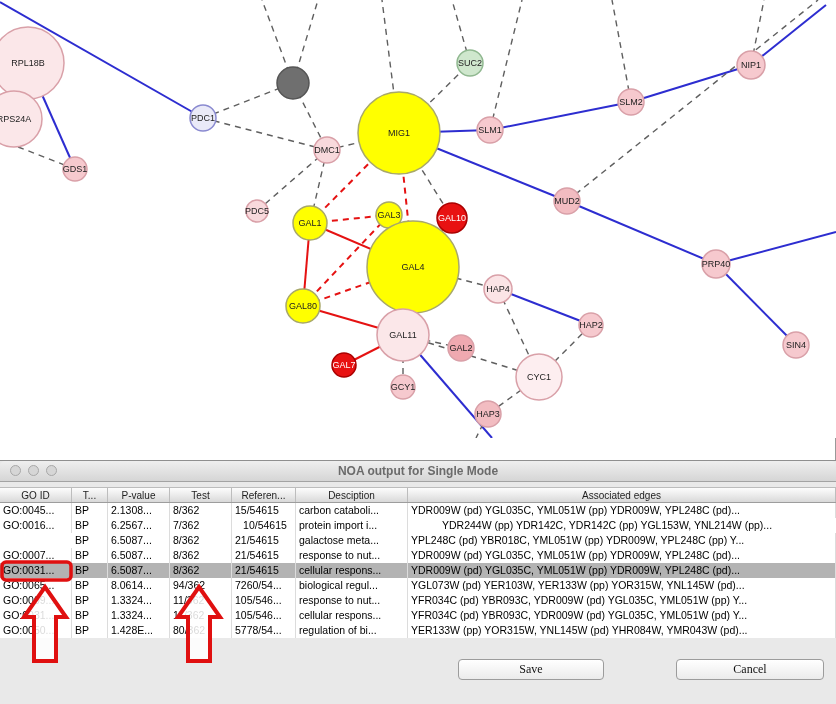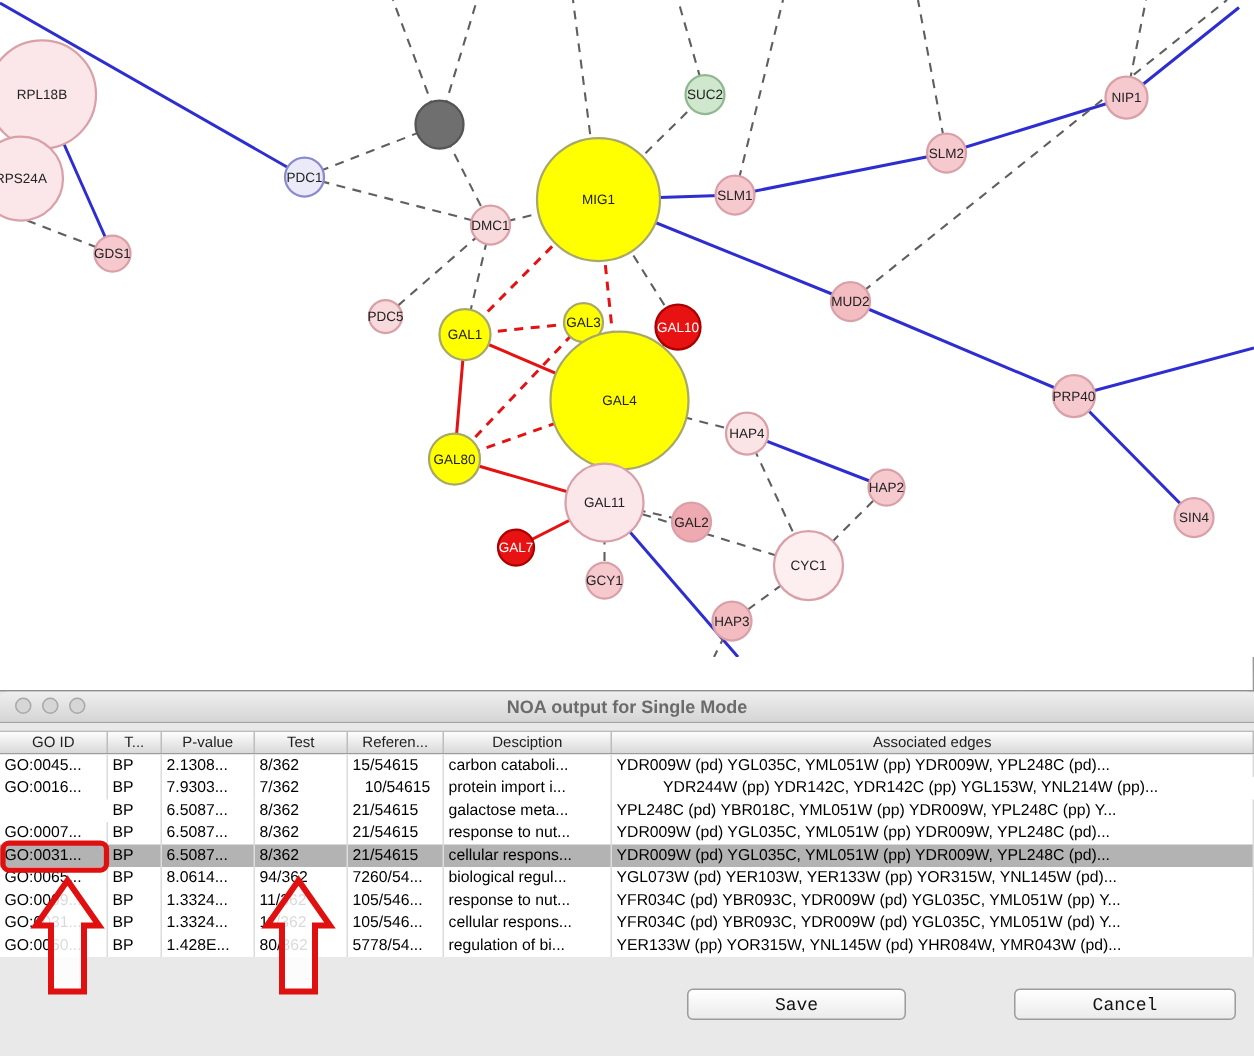--- a/index.html
+++ b/index.html
@@ -26,21 +26,21 @@
   #network-svg{display:block;width:836px;height:438px;background:#ffffff;}
   #noa-table{position:absolute;top:26px;left:0;width:836px;background:#fff;}
   .thead{display:flex;height:16px;background:linear-gradient(#fdfdfd,#d9d9d9);
     border-top:1px solid #bcbcbc;border-bottom:1px solid #9d9d9d;box-sizing:border-box;}
   .th{font-size:10px;color:#1e1e1e;text-align:center;line-height:15px;border-right:1px solid #bdbdbd;
     box-sizing:border-box;overflow:hidden;white-space:nowrap;flex:none;}
   .trow{display:flex;height:15px;background:#ffffff;}
   .trow.selected{background:#b3b3b3;}
   .td{font-size:10.5px;line-height:15px;color:#000;padding-left:3px;border-right:1px solid #dcdcdc;
     box-sizing:border-box;overflow:hidden;white-space:nowrap;flex:none;}
-  .btn{position:absolute;height:21px;font-size:12px;font-family:Liberation Mono, monospace;
+  .btn{position:absolute;height:21px;font-size:12px;font-family:Liberation Serif, serif;
     background:linear-gradient(#ffffff,#ebebeb);border:1px solid #9c9c9c;border-radius:4px;color:#111;}
   #save-btn{left:458px;top:198px;width:146px;}
   #cancel-btn{left:676px;top:198px;width:148px;}
   #annotations-svg{position:absolute;left:0;top:0;width:836px;height:244px;pointer-events:none;}
 </style>
 </head>
 <body>
 
 <div class="window" id="win-top">
   <svg id="network-svg" viewBox="0 0 836 438">
@@ -177,21 +177,21 @@
         <div class="td" style="width: 36px;">BP</div>
         <div class="td" style="width: 62px;">2.1308...</div>
         <div class="td" style="width: 62px;">8/362</div>
         <div class="td" style="width: 64px;">15/54615</div>
         <div class="td" style="width: 112px;">carbon cataboli...</div>
         <div class="td" style="width: 428px;">YDR009W (pd) YGL035C, YML051W (pp) YDR009W, YPL248C (pd)...</div>
       </div>
       <div class="trow">
         <div class="td" style="width: 72px;">GO:0016...</div>
         <div class="td" style="width: 36px;">BP</div>
-        <div class="td" style="width: 62px;">7.9303...</div>
+        <div class="td" style="width: 62px;">6.2567...</div>
         <div class="td" style="width: 62px;">7/362</div>
         <div class="td" style="width: 64px; text-align: center;">10/54615</div>
         <div class="td" style="width: 112px;">protein import i...</div>
         <div class="td" style="width: 428px; margin-left: 31px;">YDR244W (pp) YDR142C, YDR142C (pp) YGL153W, YNL214W (pp)...</div>
       </div>
       <div class="trow">
         <div class="td" style="width: 72px; margin-top: 48px;">GO:0006...</div>
         <div class="td" style="width: 36px;">BP</div>
         <div class="td" style="width: 62px;">6.5087...</div>
         <div class="td" style="width: 62px;">8/362</div>

